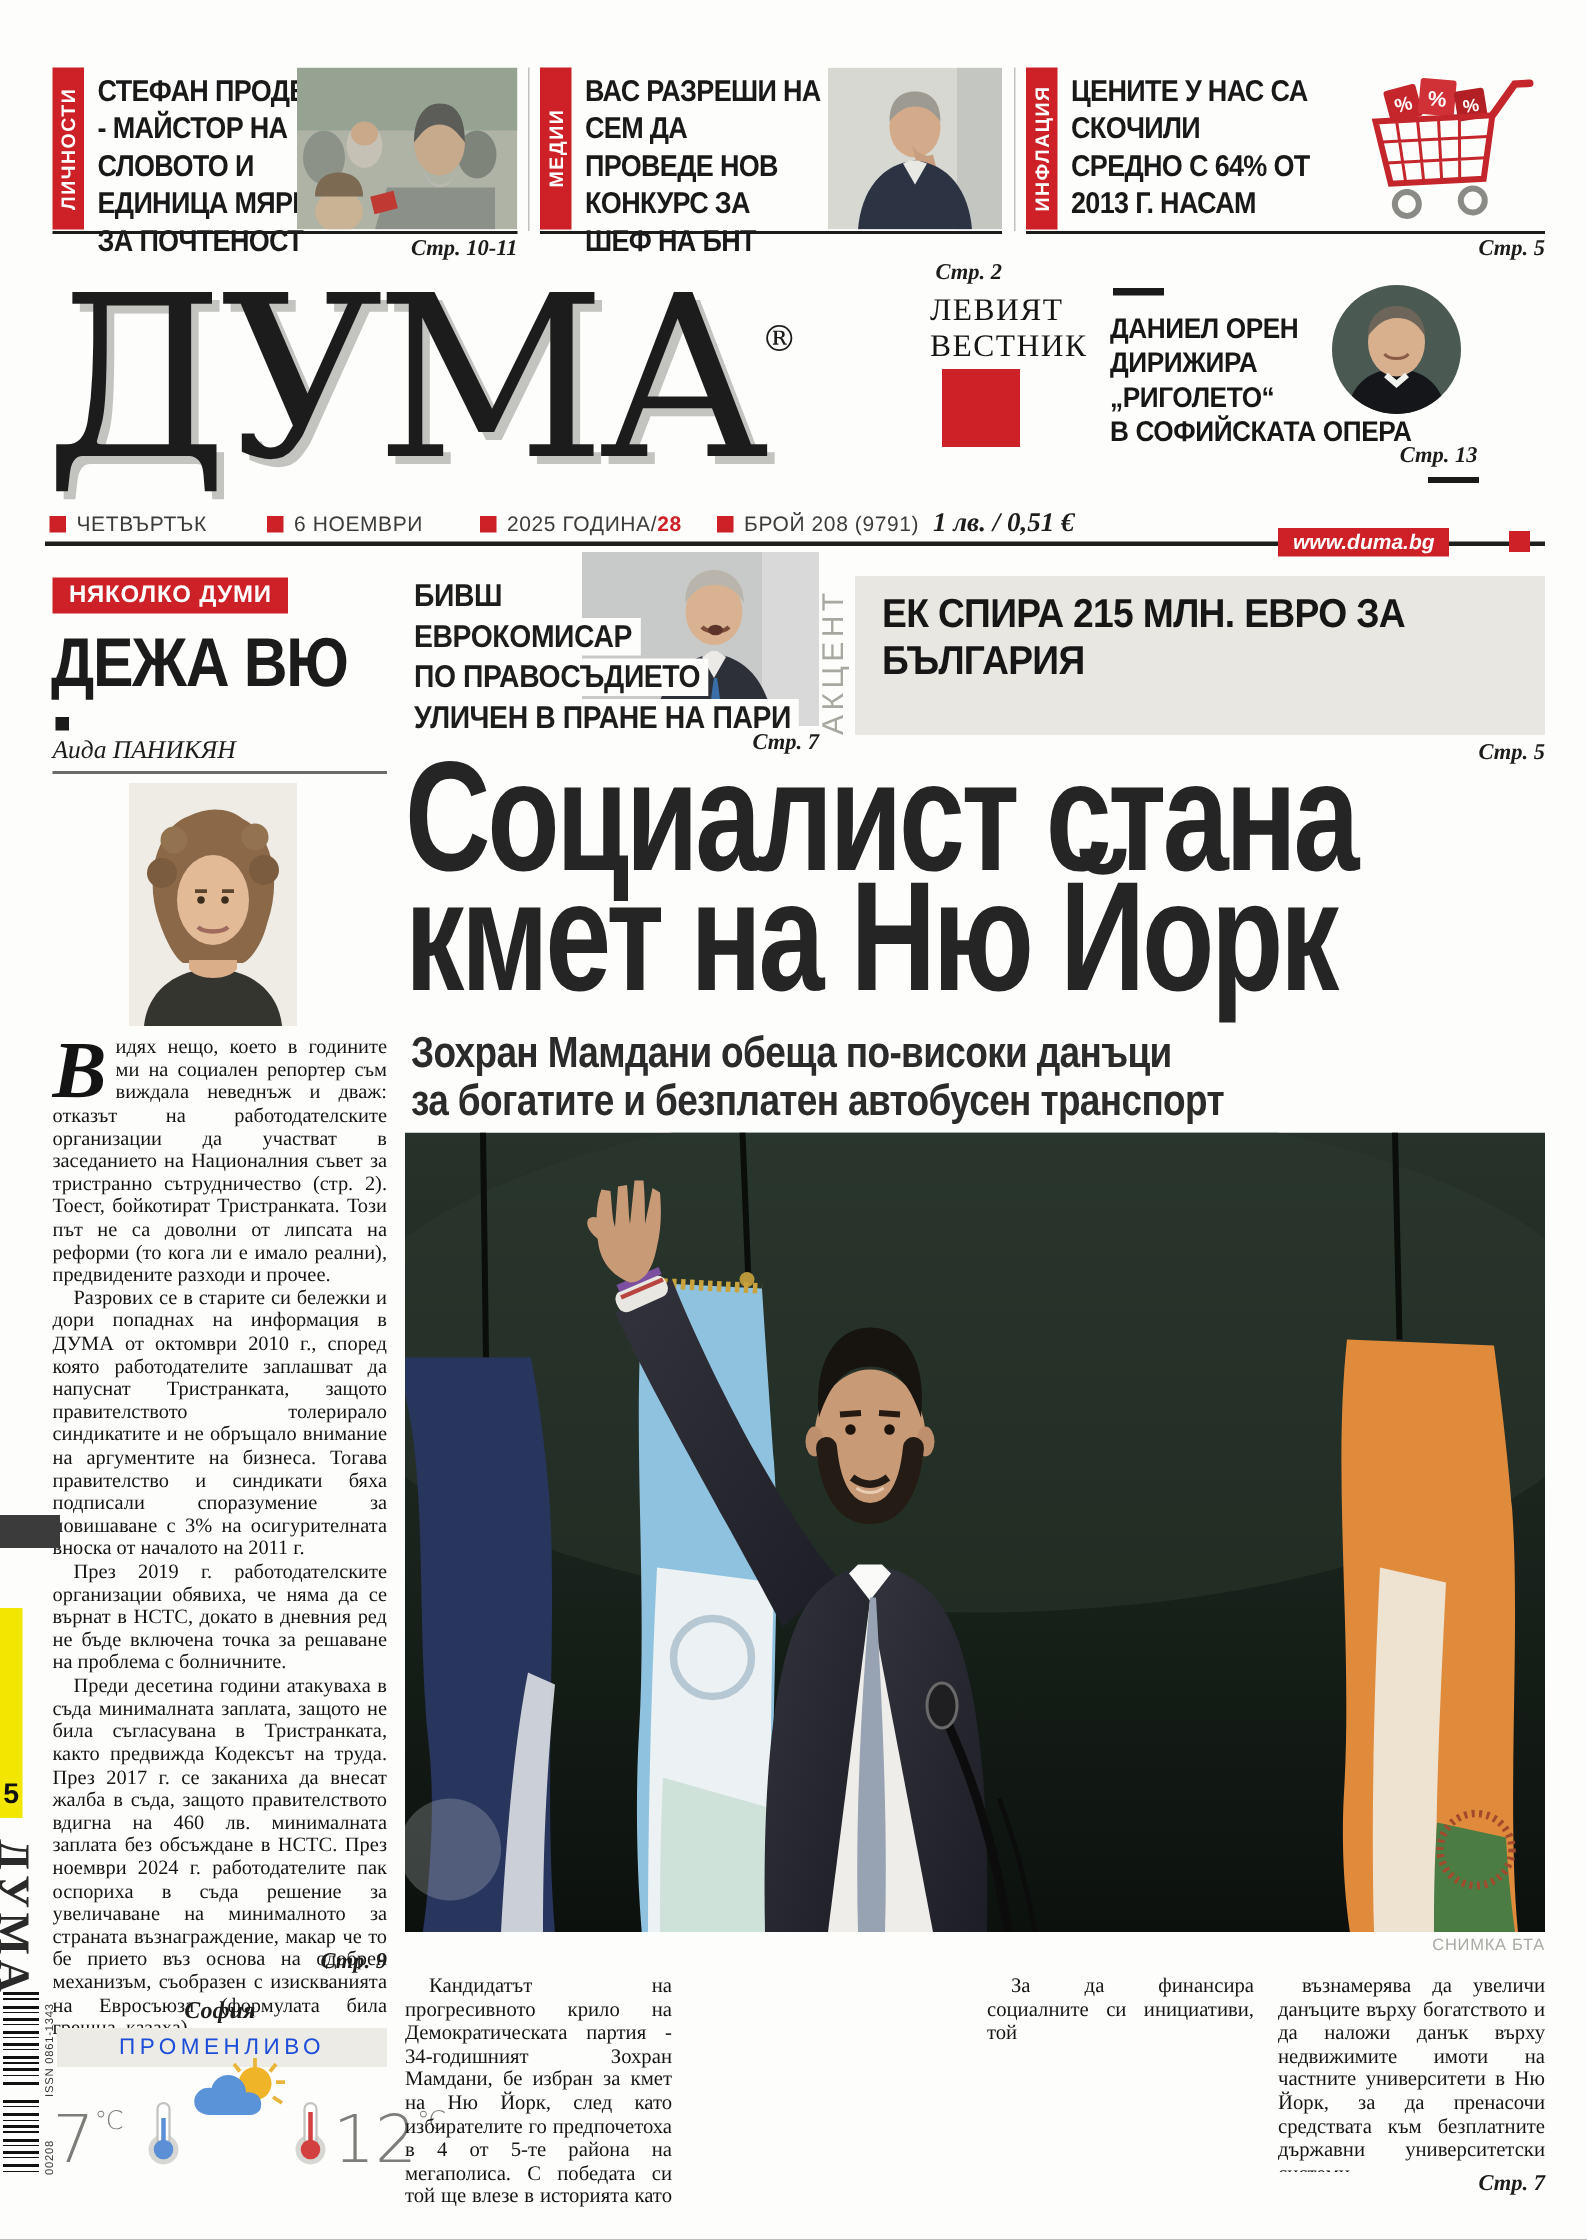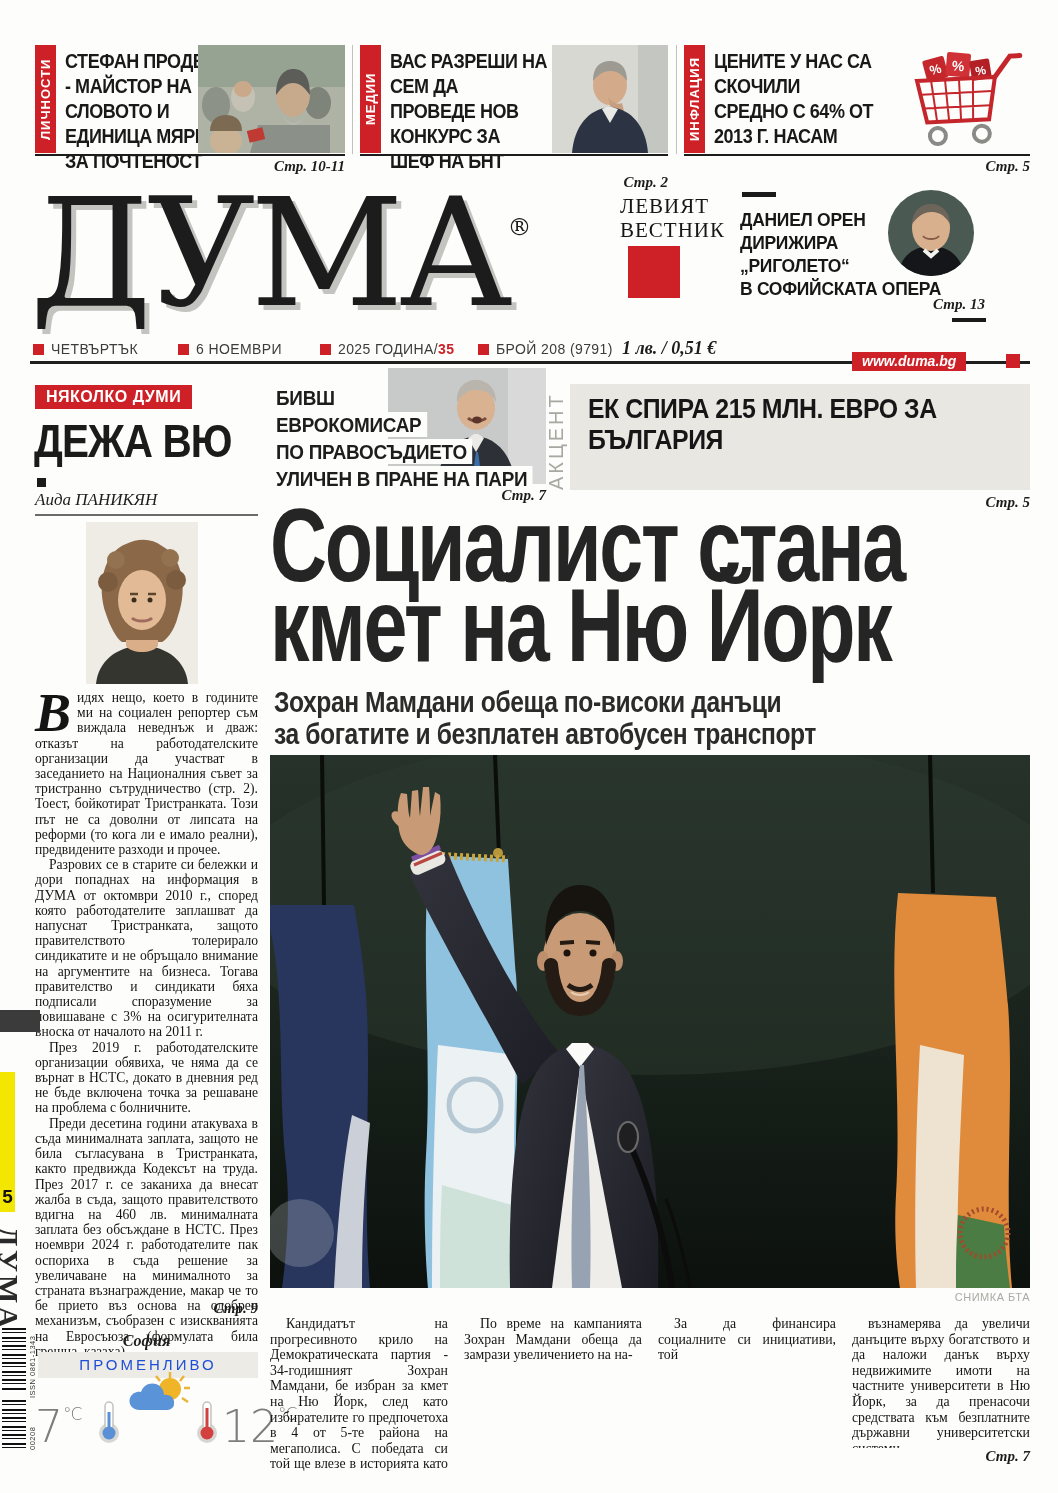--- a/index.html
+++ b/index.html
@@ -196,21 +196,21 @@
   <div class="abs pageref" style="left:870px;top:296px;width:115px;">Стр. 13</div>
   <div class="abs dash" style="left:952px;top:318px;width:34px;height:4px;"></div>
 
   <div class="abs dl-item" style="left:33px;top:341px;">
     <span class="dl-sq"></span><span>ЧЕТВЪРТЪК</span>
   </div>
   <div class="abs dl-item" style="left:178px;top:341px;">
     <span class="dl-sq"></span><span>6 НОЕМВРИ</span>
   </div>
   <div class="abs dl-item" style="left:320px;top:341px;">
-    <span class="dl-sq"></span><span>2025 ГОДИНА/</span><span style="color:#cd2027;font-weight:bold;">35</span>
+    <span class="dl-sq"></span><span>2025 ГОДИНА/</span><span style="color:#cd2027;font-weight:bold;">28</span>
   </div>
   <div class="abs dl-item" style="left:478px;top:341px;">
     <span class="dl-sq"></span><span>БРОЙ 208 (9791)</span>
   </div>
   <div class="abs price" style="left:622px;top:338px;">1 лв. / 0,51 €</div>
 
   <div class="abs" style="left:30px;top:361px;width:1000px;height:3px;background:#1f1f1f;"></div>
   <div class="abs siteband" style="left:852px;top:352px;">www.duma.bg</div>
   <div class="abs" style="left:1006px;top:354px;width:14px;height:14px;background:#cd2027;"></div>
 
@@ -391,21 +391,20 @@
       <ellipse cx="358" cy="382" rx="10" ry="15" fill="#1f1f22" stroke="#6a6a6a" stroke-width="2"></ellipse>
       <path d="M420,533 C414,500 406,470 396,444" stroke="#0c0c0c" stroke-width="3" fill="none"></path>
     </svg>
   </div>
   <div class="abs credit" style="left:700px;top:1291px;width:330px;">СНИМКА БТА</div>
 
   <div class="abs news-col" style="left:270px;top:1316px;width:178px;height:156px;">
     <p>Кандидатът на прогресивното крило на Демократическата партия - 34-годишният Зохран Мамдани, бе избран за кмет на Ню Йорк, след като избирателите го предпочетоха в 4 от 5-те района на мегаполиса. С победата си той ще влезе в историята като първия</p>
   </div>
   <div class="abs news-col" style="left:464px;top:1316px;width:178px;height:156px;">
-    <p>По време на кампанията Зохран Мамдани обеща да замрази увеличението на на-</p>
   </div>
   <div class="abs news-col" style="left:658px;top:1316px;width:178px;height:156px;">
     <p>За да финансира социалните си инициативи, той</p>
   </div>
   <div class="abs news-col" style="left:852px;top:1316px;width:178px;height:132px;">
     <p>възнамерява да увеличи данъците върху богатството и да наложи данък върху недвижимите имоти на частните университети в Ню Йорк, за да пренасочи средствата към безплатните държавни университетски системи.</p>
   </div>
   <div class="abs pageref" style="left:900px;top:1448px;width:130px;">Стр. 7</div>
 
 </div>

